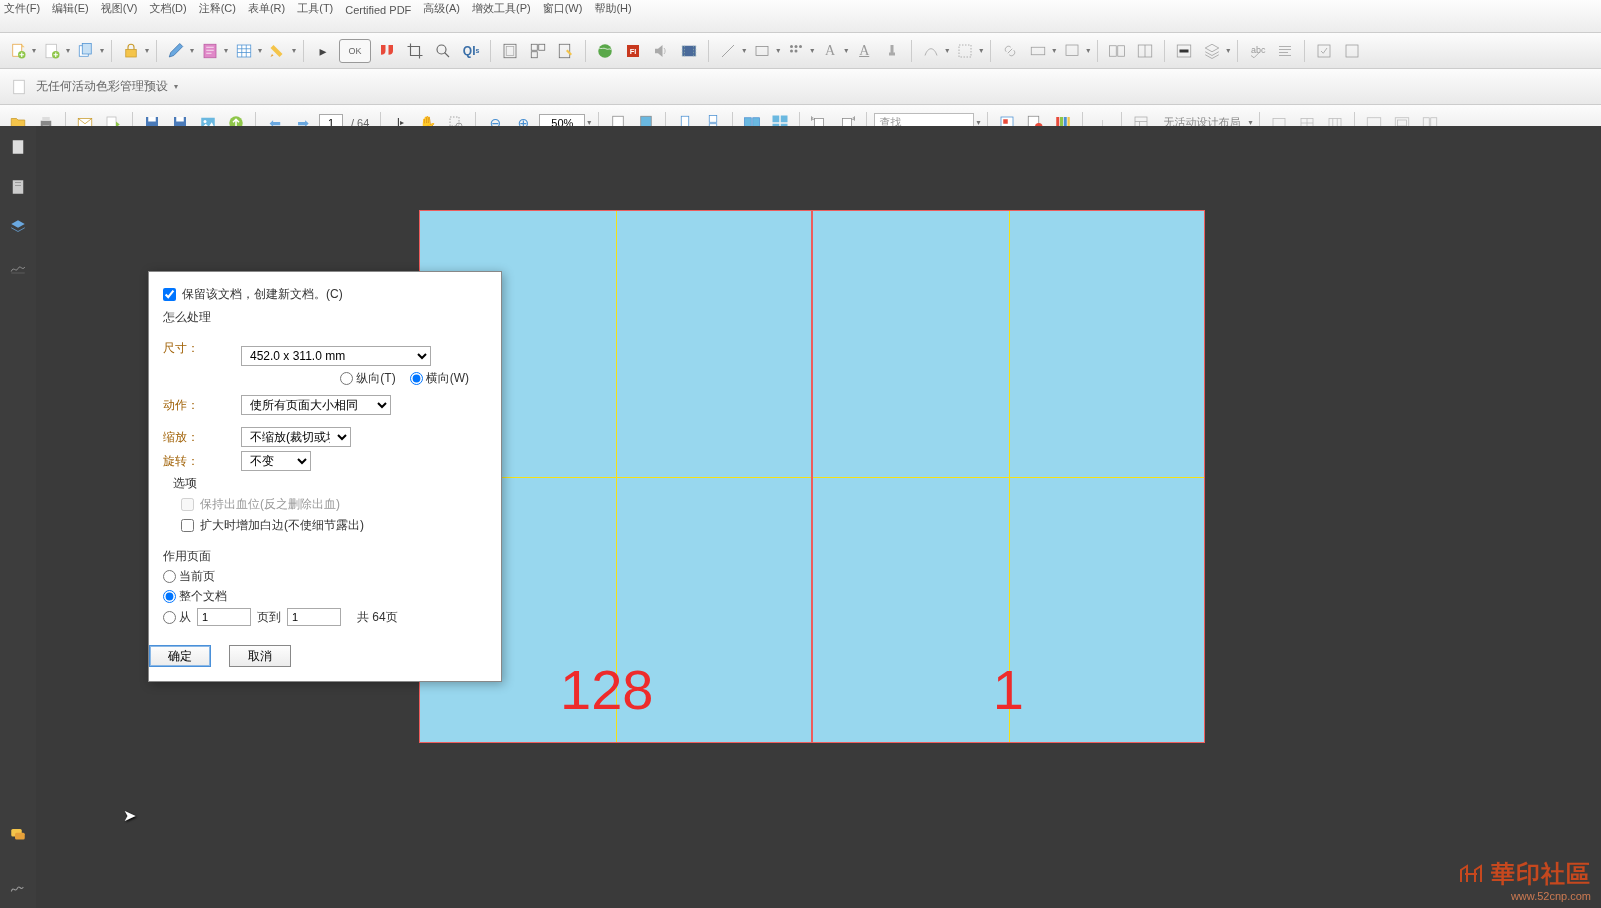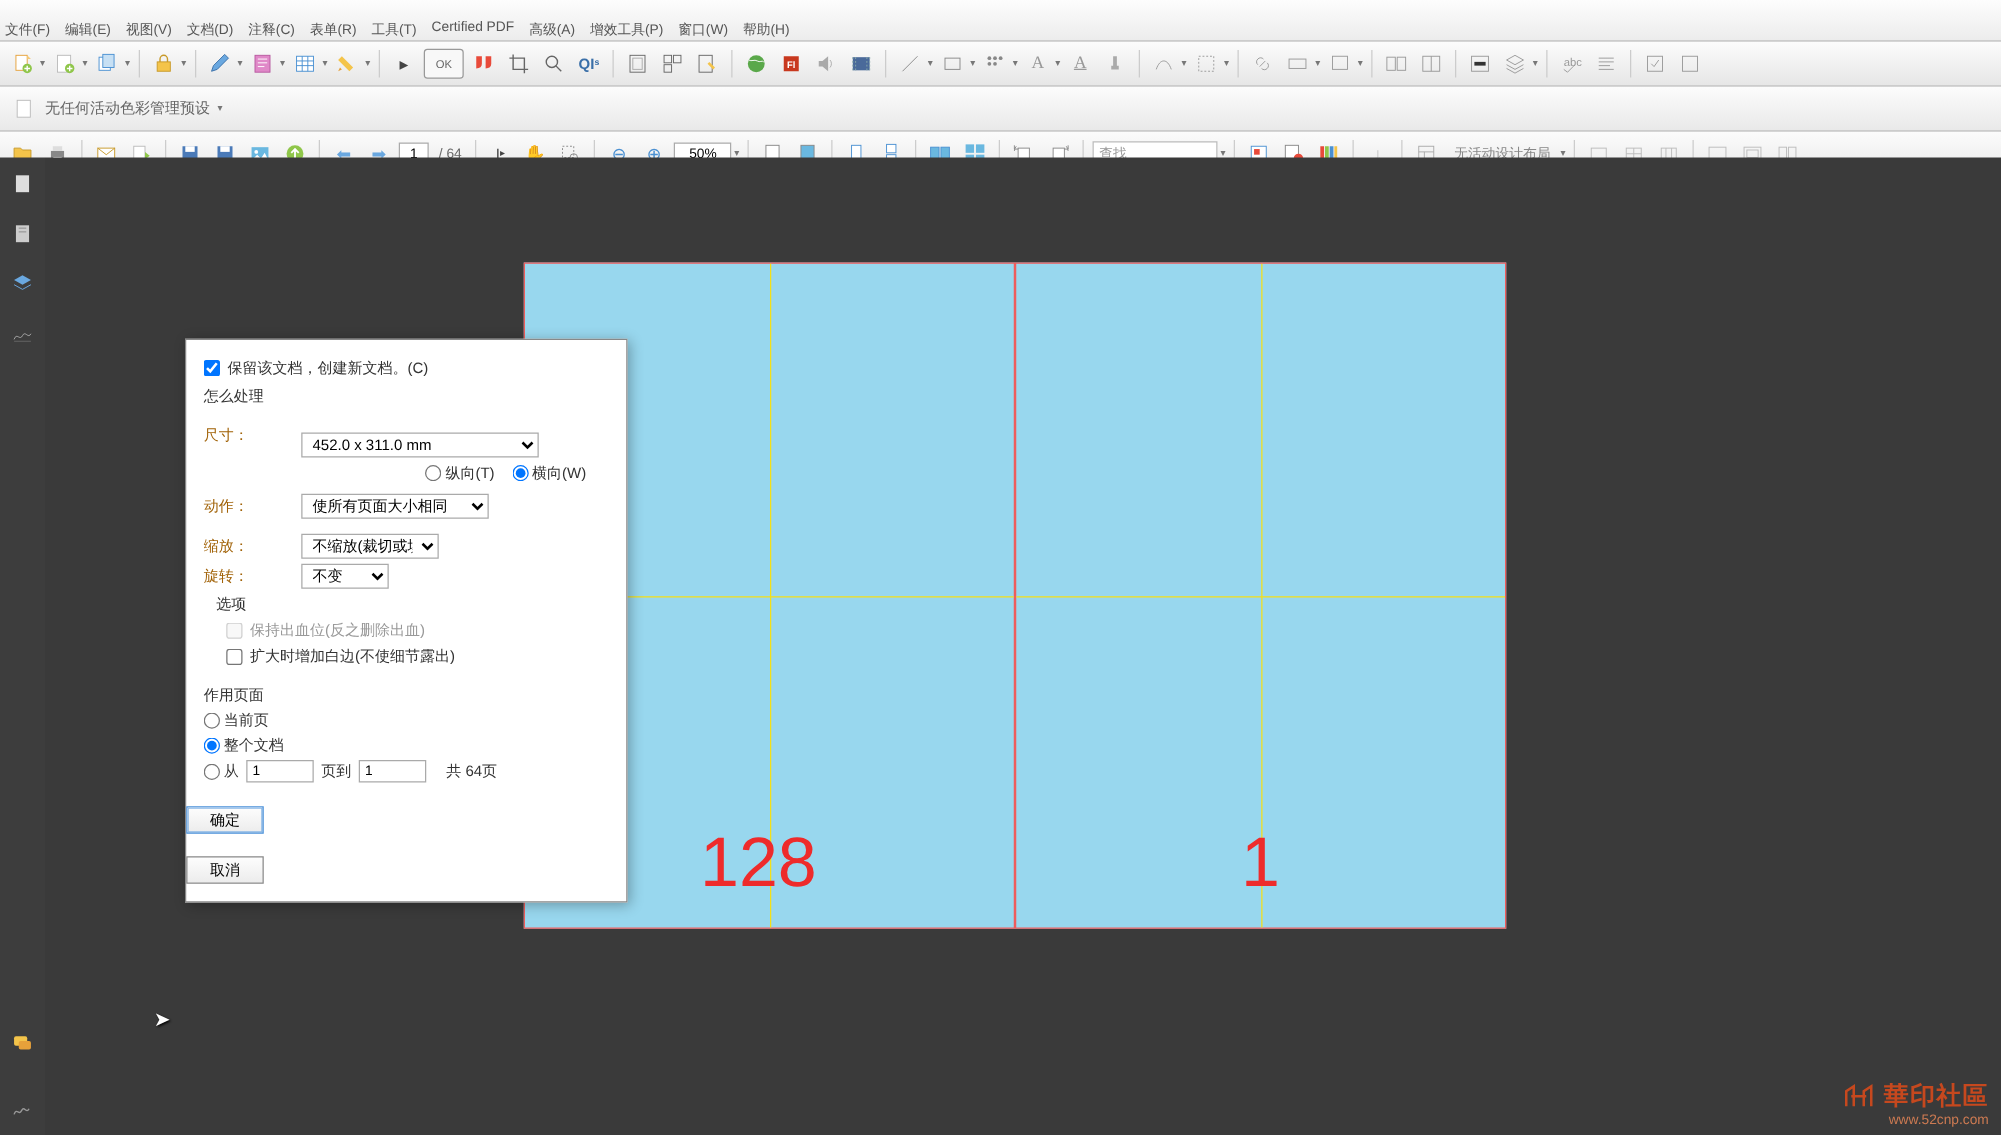--- a/index.html
+++ b/index.html
@@ -1,19 +1,19 @@
 <!DOCTYPE html>
 <html><head>
 <meta charset="utf-8">
 <style>
 * { margin: 0; padding: 0; box-sizing: border-box; }
 body { font-family: "Microsoft YaHei", "SimSun", Arial, sans-serif; font-size: 12px; background: #3a3a3a; width: 1601px; height: 908px; overflow: hidden; position: relative; }
 
 
-.menubar { background: linear-gradient(#fdfdfd, #ececec); height: 18px; display: flex; align-items: flex-start; padding: 16px 4px; border-bottom: 1px solid #ccc; color: #555; font-size: 11px; }
+.menubar { background: linear-gradient(#fdfdfd, #ececec); height: 18px; display: flex; align-items: flex-end; padding: 16px 4px; border-bottom: 1px solid #ccc; color: #555; font-size: 11px; }
 .menubar span { margin-right: 12px; cursor: default; }
 
 
 .toolbar { background: linear-gradient(#fcfcfc, #e6e6e6); height: 36px; display: flex; align-items: center; padding: 0 6px; border-bottom: 1px solid #ccc; gap: 4px; }
 .toolbar2 { background: linear-gradient(#fcfcfc, #e9e9e9); height: 36px; display: flex; align-items: center; padding: 0 6px; border-bottom: 1px solid #ccc; gap: 4px; }
 .tb-btn { width: 24px; height: 24px; display: flex; align-items: center; justify-content: center; border-radius: 3px; cursor: pointer; font-size: 14px; color: #444; }
 .tb-btn.wide { width: 32px; }
 .tb-sep { width: 1px; height: 22px; background: #ccc; margin: 0 3px; }
 .dd-arrow { font-size: 8px; color: #777; margin-left: -2px; cursor: pointer; }
 
@@ -51,28 +51,28 @@
 .sel.w150 { width: 150px; }
 .sel.w110 { width: 110px; }
 .sel.w70 { width: 70px; }
 .orient-row { display: flex; justify-content: flex-end; gap: 14px; padding-right: 18px; margin: 4px 0 8px 0; }
 .radio-lbl { display: flex; align-items: center; gap: 3px; }
 .section-lbl { margin: 6px 0 4px 0; }
 .options-box { padding-left: 18px; }
 .page-range { margin-top: 14px; }
 .range-row { display: flex; align-items: flex-end; margin: 3px 0; gap: 6px; }
 .num-in { width: 54px; height: 18px; border: 1px solid #aaa; font-size: 11px; padding: 0 4px; }
-.dlg-footer { display: flex; gap: 18px; justify-content: flex-start; padding: 6px 0 14px 0; flex-direction: column; }
+.dlg-footer { display: flex; gap: 18px; justify-content: flex-start; padding: 6px 0 14px 0; }
 .btn { width: 62px; height: 22px; border: 1px solid #888; background: linear-gradient(#fdfdfd,#ececec); font-size: 12px; cursor: pointer; display:flex; align-items:center; justify-content:center; }
 .btn.primary { border: 1px solid #4a90d9; box-shadow: 0 0 0 1px #8ab8e6 inset; }
 .adv-row { display:flex; align-items:center; padding: 6px 14px; border-top: 1px solid #eee; }
 
 
 .watermark { position: absolute; right: 10px; bottom: 6px; text-align: right; color: #c6481e; }
-.wm-title { font-size: 20px; font-weight: bold; letter-spacing: 1px; }
+.wm-title { font-size: 24px; font-weight: bold; letter-spacing: 1px; }
 .wm-url { font-size: 11px; color: #cc7a52; }
 
 
 .cursor-arrow { position: absolute; left: 123px; top: 806px; color: #fff; font-size: 16px; pointer-events: none; filter: drop-shadow(1px 1px 1px #000); }
 
 svg.ico { width: 18px; height: 18px; }
 </style>
 </head>
 <body>
 

